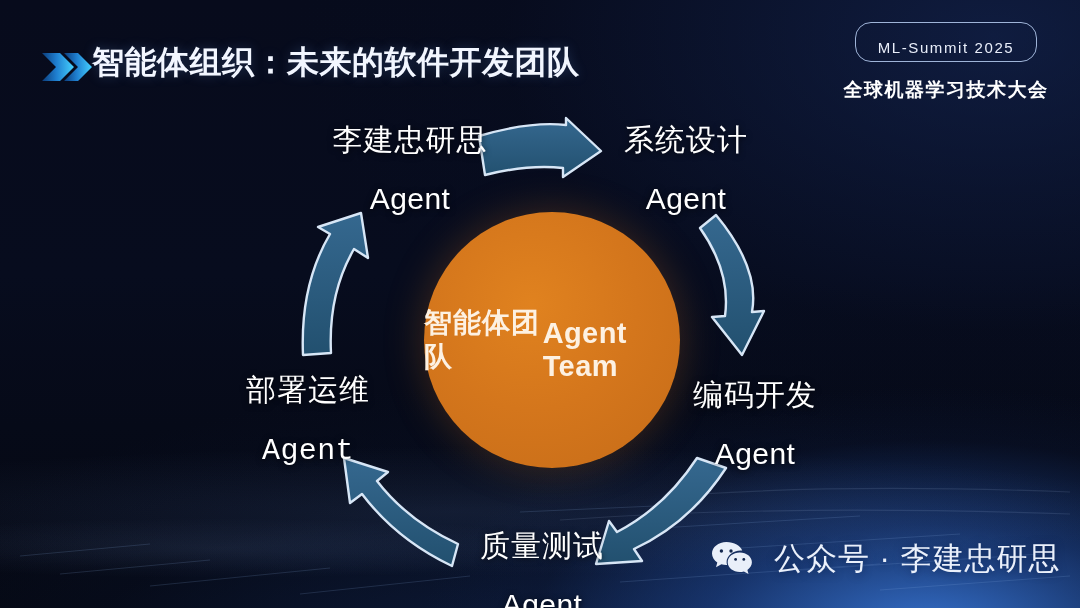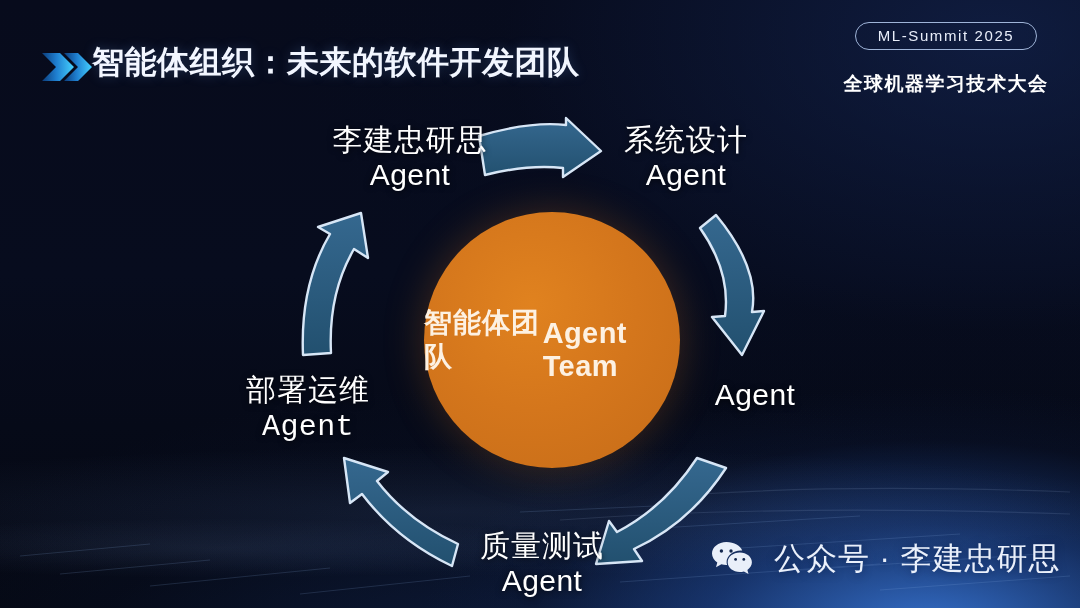--- a/index.html
+++ b/index.html
@@ -57,28 +57,28 @@
   .logo {
     position: absolute;
     right: 18px; top: 22px;
     width: 232px;
     text-align: center;
   }
   .logo-pill {
     display: inline-block;
     border: 1.6px solid #9fb4d8;
     border-radius: 16px;
-    padding: 4px 22px 5px;
+    padding: 16px 22px 5px;
     color: #e9eefa;
     font-size: 15px;
     letter-spacing: 1.6px;
     font-weight: 500;
   }
   .logo-cn {
-    margin-top: 21px;
+    margin-top: 15px;
     color: #ffffff;
     font-size: 19px;
     font-weight: 700;
     letter-spacing: 1.5px;
   }
 
   
   .cycle { position: absolute; inset: 0; }
   .cycle-svg { position: absolute; left: 0; top: 0; }
 
@@ -111,21 +111,21 @@
 
   .node {
     position: absolute;
     color: #ffffff;
     text-align: center;
     line-height: 1.18;
     text-shadow: 0 1px 6px rgba(0,0,0,.75);
     white-space: nowrap;
   }
   .node .cn { font-size: 30px; font-weight: 500; letter-spacing: 1px; display:block; }
-  .node .en { font-size: 30px; font-weight: 400; letter-spacing: .4px; display:block; }
+  .node .en { font-size: 30px; font-weight: 400; letter-spacing: .4px; display:block;margin-top:24px; }
 
   .node-req   { left: 330px; top: 122px; width: 160px; }
   .node-des   { left: 606px; top: 122px; width: 160px; text-align: center; }
   .node-code  { left: 675px; top: 377px; width: 160px; }
   .node-test  { left: 462px; top: 528px; width: 160px; }
   .node-ops   { left: 228px; top: 375px; width: 160px; font-family: Liberation Mono, monospace; }
 
   
   .watermark {
     position: absolute;
@@ -224,20 +224,21 @@
       <span class="cn">李建忠研思</span>
       <span class="en">Agent</span>
     </div>
 
     <div class="node node-des">
       <span class="cn">系统设计</span>
       <span class="en">Agent</span>
     </div>
 
     <div class="node node-code">
+      <span class="cn">编码开发</span>
       <span class="en">Agent</span>
     </div>
 
     <div class="node node-test">
       <span class="cn">质量测试</span>
       <span class="en">Agent</span>
     </div>
 
     <div class="node node-ops">
       <span class="cn">部署运维</span>

